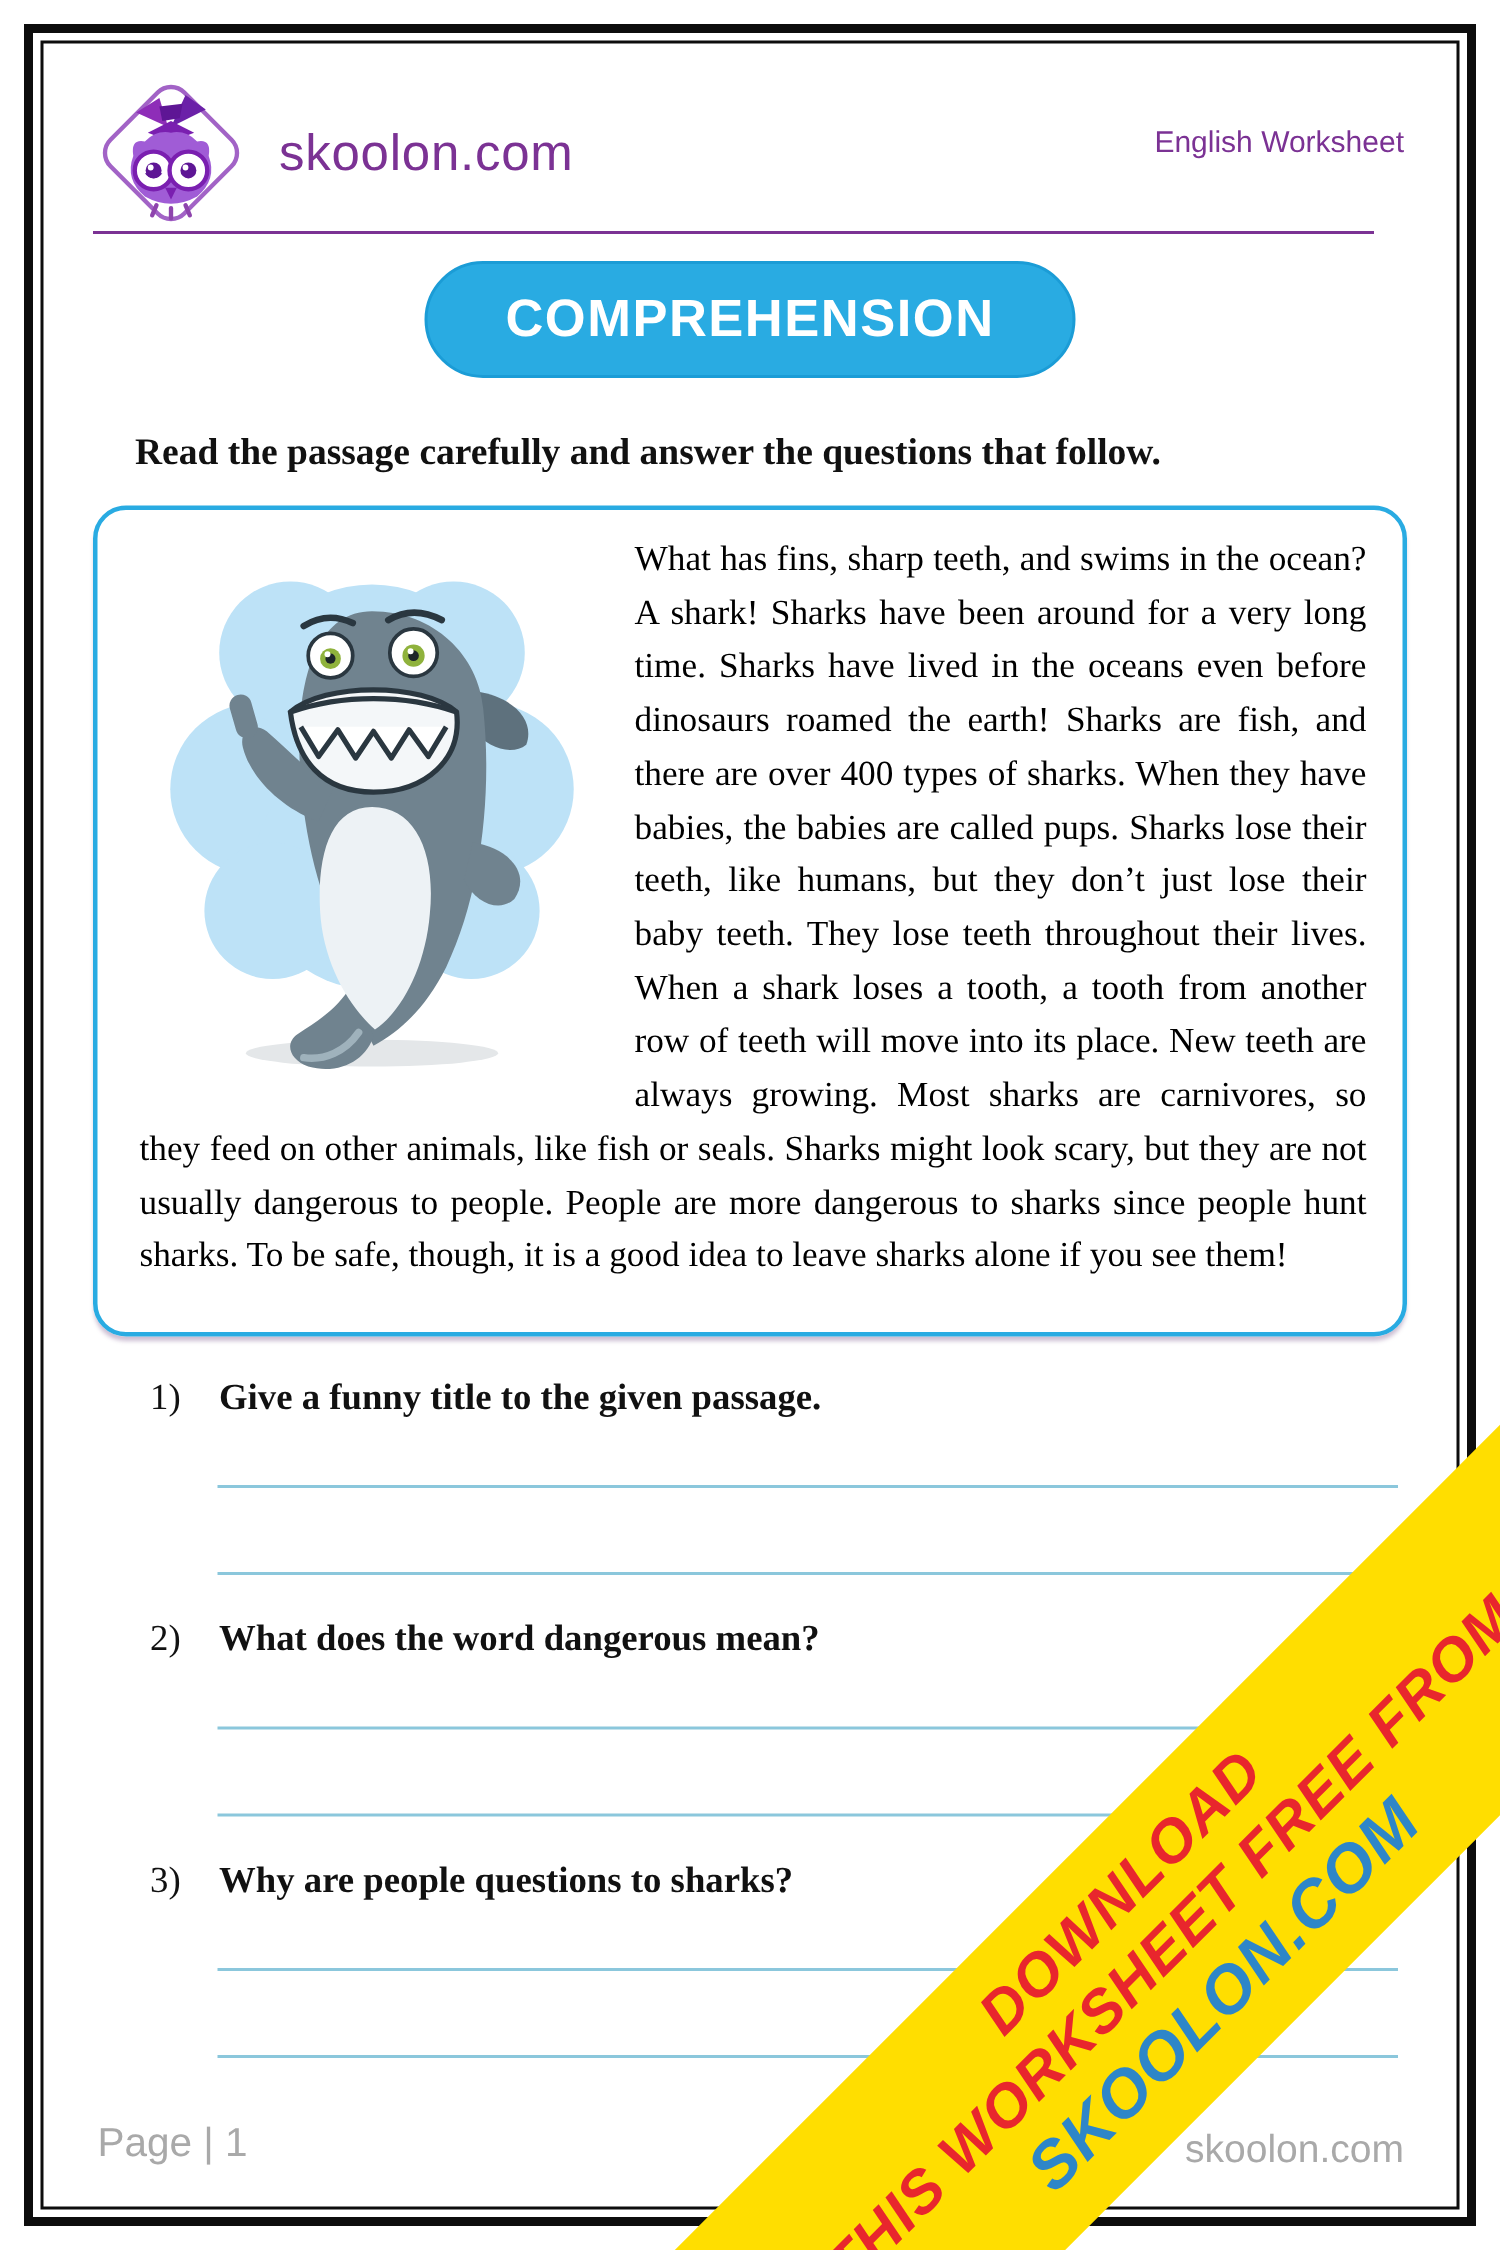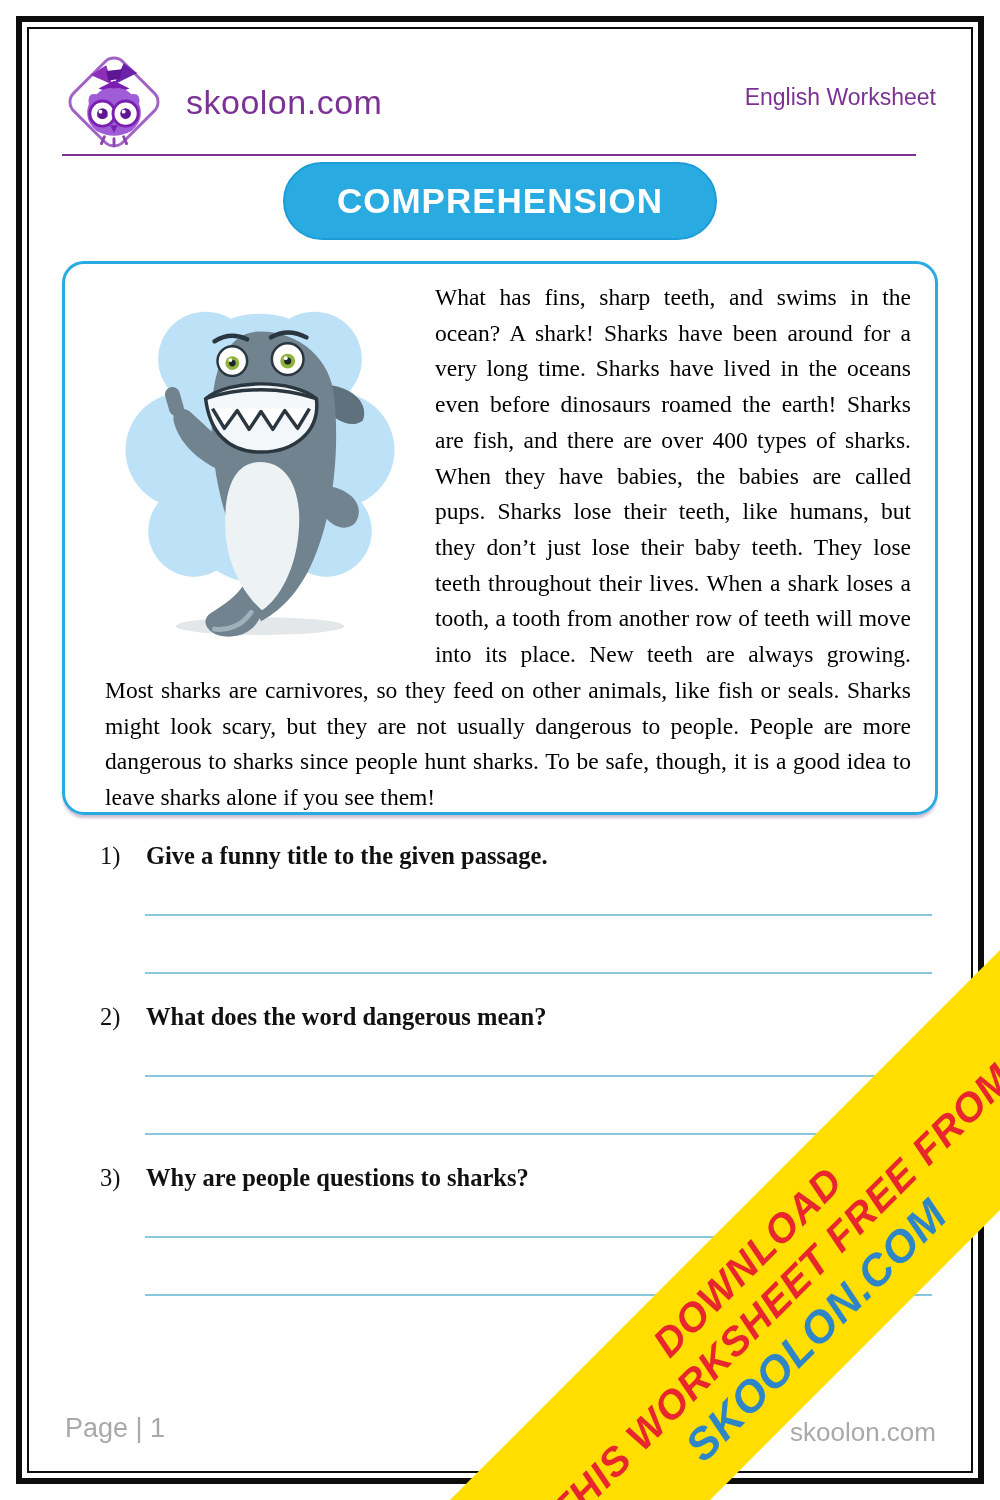--- a/index.html
+++ b/index.html
@@ -23,41 +23,41 @@
   .frame-outer{position:absolute;inset:16px;border:6px solid #0d0d0d;pointer-events:none;z-index:5;}
   .frame-inner{position:absolute;inset:27px;border:2px solid #0d0d0d;pointer-events:none;z-index:5;}
 
   .content{position:absolute;inset:30px;padding:14px 32px 0 32px;z-index:10;}
 
   
   .header{display:flex;align-items:flex-start;justify-content:space-between;padding:0 0 0 0;}
   .brand{display:flex;align-items:center;gap:14px;margin-left:-6px;}
   .logo-svg{width:116px;height:116px;display:block;}
   .brand-name{font-size:34px;color:var(--brand-purple);letter-spacing:.5px;}
-  .doc-type{font-size:23px;color:var(--brand-purple);margin-top:40px;padding-right:2px;}
+  .doc-type{font-size:20px;color:var(--brand-purple);margin-top:40px;padding-right:2px;}
   .header-divider{height:2px;background:var(--brand-purple);margin:-6px 22px 0 0;}
 
   
-  .pill-wrap{display:flex;justify-content:center;margin-top:6px;}
+  .pill-wrap{display:flex;justify-content:center;margin-top:18px;}
   .pill{
     background:var(--banner-blue);border:2px solid #1b9cd6;border-radius:42px;
     padding:17px 52px;min-width:420px;text-align:center;
   }
   .pill-title{color:#ffffff;font-size:35px;font-weight:bold;letter-spacing:1px;}
 
   
   .instruction{
     font-family:"Liberation Serif",serif;font-weight:bold;font-size:25px;
     margin:36px 0 0 28px;
   }
 
   
   .passage-box{
     margin-top:21px;border:3px solid var(--box-border-blue);border-radius:22px;
-    padding:16px 24px 14px 40px;height:554px;overflow:hidden;
+    padding:16px 24px 14px 28px;height:554px;overflow:hidden;
     box-shadow:0 4px 3px -1px rgba(110,70,130,.35);
   }
   .shark-figure{float:left;width:306px;height:356px;margin:2px 22px 2px 2px;}
   .shark-svg{width:100%;height:100%;display:block;}
   .passage-text{
     font-family:"Liberation Serif",serif;font-size:23.5px;line-height:1.52;
     text-align:justify;color:#000;
   }
 
   
@@ -121,20 +121,21 @@
     <div class="doc-type">English Worksheet</div>
   </div>
   <div class="header-divider"></div>
 
   <div class="pill-wrap">
     <div class="pill">
       <span class="pill-title">COMPREHENSION</span>
     </div>
   </div>
 
+  <div class="instruction">Read the passage carefully and answer the questions that follow.</div>
 
   <div class="passage-box">
     <div class="shark-figure">
       <svg class="shark-svg" viewBox="0 0 300 360" aria-hidden="true">
         <ellipse cx="150" cy="348" rx="85" ry="9" fill="#e4e7e9"></ellipse>
         <g fill="#BDE2F7">
           <circle cx="150" cy="120" r="88"></circle>
           <circle cx="72" cy="170" r="58"></circle>
           <circle cx="228" cy="170" r="58"></circle>
           <circle cx="95" cy="78" r="48"></circle>

